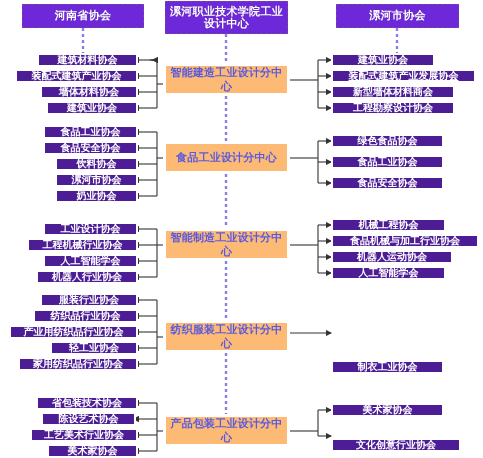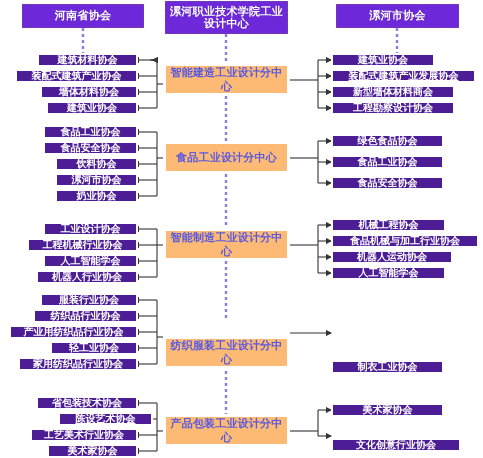--- a/index.html
+++ b/index.html
@@ -152,21 +152,21 @@
 
   <div class="node hdr" style="left:22px;top:4px;width:122px;height:24px;">河南省协会</div>
 
   <div class="node hdr" style="left:165px;top:1px;width:123px;height:33px;white-space:normal;padding:0 3px;">漯河职业技术学院工业设计中心</div>
 
   <div class="node hdr" style="left:336px;top:4px;width:123px;height:24px;">漯河市协会</div>
 
   <div class="node sub" style="left:163px;top:63px;width:127px;height:33px;">智能建造工业设计分中心</div>
   <div class="node sub" style="left:163px;top:141px;width:127px;height:33px;">食品工业设计分中心</div>
   <div class="node sub" style="left:163px;top:228px;width:127px;height:33px;">智能制造工业设计分中心</div>
-  <div class="node sub" style="left:163px;top:320px;width:127px;height:33px;margin-top:16px;">纺织服装工业设计分中心</div>
+  <div class="node sub" style="left:163px;top:320px;width:127px;height:33px;">纺织服装工业设计分中心</div>
   <div class="node sub" style="left:163px;top:414px;width:127px;height:33px;">产品包装工业设计分中心</div>
 
   <div class="node chip" style="left:37px;top:53px;width:101px;height:14px;">建筑材料协会</div>
   <div class="node chip" style="left:15px;top:69px;width:123px;height:14px;">装配式建筑产业协会</div>
   <div class="node chip" style="left:40px;top:85px;width:98px;height:14px;">墙体材料协会</div>
   <div class="node chip" style="left:46px;top:101px;width:92px;height:14px;">建筑业协会</div>
 
   <div class="node chip" style="left:43px;top:125px;width:95px;height:14px;">食品工业协会</div>
   <div class="node chip" style="left:43px;top:141px;width:95px;height:14px;">食品安全协会</div>
   <div class="node chip" style="left:55px;top:157px;width:83px;height:14px;">饮料协会</div>
@@ -178,21 +178,21 @@
   <div class="node chip" style="left:43px;top:254px;width:95px;height:14px;">人工智能学会</div>
   <div class="node chip" style="left:36px;top:270px;width:102px;height:14px;">机器人行业协会</div>
 
   <div class="node chip" style="left:40px;top:293px;width:98px;height:14px;">服装行业协会</div>
   <div class="node chip" style="left:33px;top:309px;width:105px;height:14px;">纺织品行业协会</div>
   <div class="node chip" style="left:9px;top:325px;width:129px;height:14px;">产业用纺织品行业协会</div>
   <div class="node chip" style="left:50px;top:341px;width:88px;height:14px;">轻工业协会</div>
   <div class="node chip" style="left:18px;top:357px;width:120px;height:14px;">家用纺织品行业协会</div>
 
   <div class="node chip" style="left:36px;top:396px;width:102px;height:14px;">省包装技术协会</div>
-  <div class="node chip" style="left:58px;top:412px;width:95px;height:14px;text-decoration:underline;">陈设艺术协会</div>
+  <div class="node chip" style="left:41px;top:412px;width:95px;height:14px;">陈设艺术协会</div>
   <div class="node chip" style="left:30px;top:428px;width:108px;height:14px;">工艺美术行业协会</div>
   <div class="node chip" style="left:47px;top:444px;width:91px;height:14px;">美术家协会</div>
 
   <div class="node chip" style="left:331px;top:53px;width:104px;height:14px;">建筑业协会</div>
   <div class="node chip" style="left:331px;top:69px;width:145px;height:14px;text-decoration:underline;">装配式建筑产业发展协会</div>
   <div class="node chip" style="left:331px;top:85px;width:124px;height:14px;">新型墙体材料商会</div>
   <div class="node chip" style="left:331px;top:101px;width:124px;height:14px;">工程勘察设计协会</div>
 
   <div class="node chip" style="left:331px;top:134px;width:113px;height:14px;">绿色食品协会</div>
   <div class="node chip" style="left:331px;top:155px;width:113px;height:14px;">食品工业协会</div>

